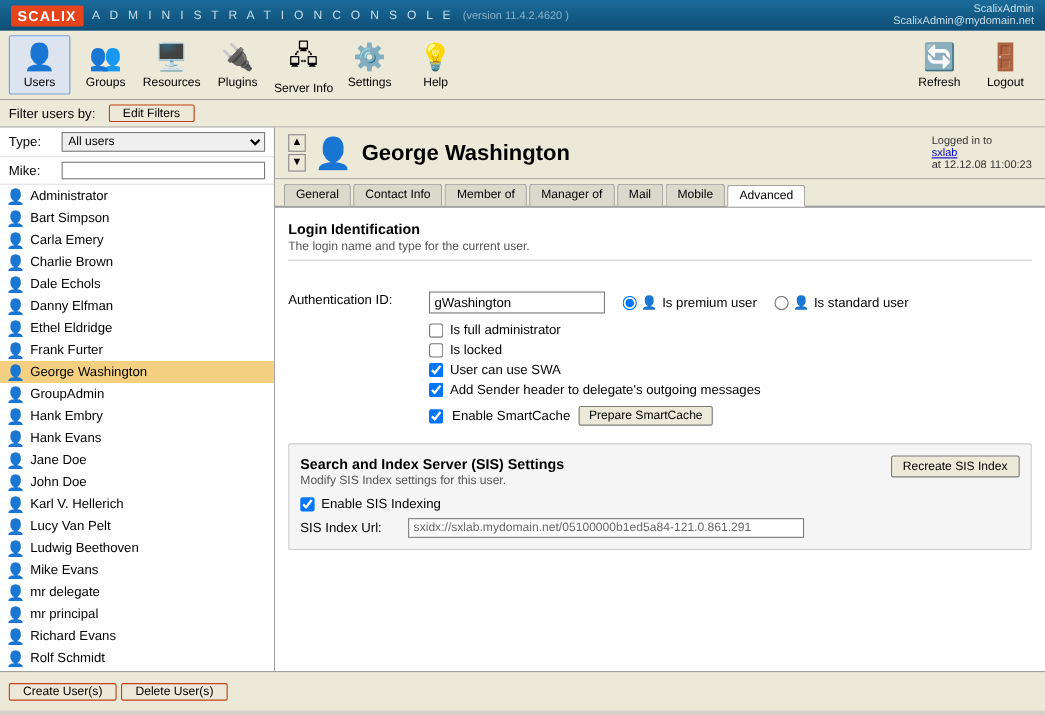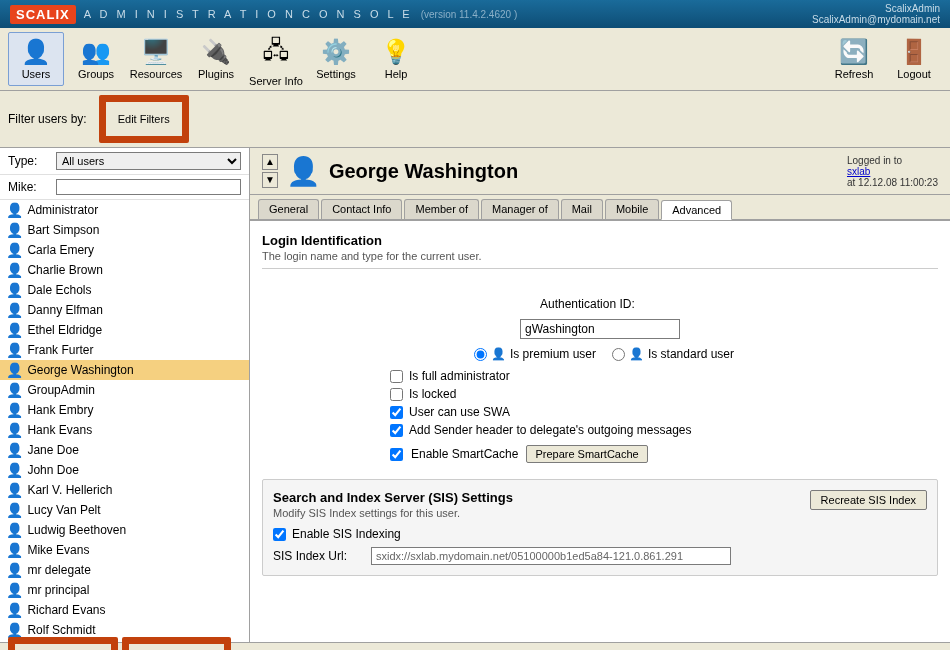--- a/index.html
+++ b/index.html
@@ -169,21 +169,21 @@
       background: #ffffff;
       padding: 12px;
       overflow-y: auto;
     }
 
     .section-title { font-size: 13px; font-weight: bold; margin-bottom: 2px; }
     .section-desc { font-size: 11px; color: #555; margin-bottom: 28px; border-bottom: 1px solid #ccc; padding-bottom: 6px; }
 
     
     #login-section { margin-bottom: 16px; }
-    #auth-row { display: flex; align-items: center; gap: 8px; margin-bottom: 8px; flex-direction: column; }
+    #auth-row { display: flex; gap: 8px; margin-bottom: 8px; }
     #auth-label { font-size: 12px; width: 120px; }
     #auth-input {
       border: 1px solid #7b7b7b;
       padding: 2px 4px;
       font-size: 12px;
       width: 160px;
       background: white;
     }
     #radio-group { display: flex; align-items: center; gap: 16px; margin-left: 8px; }
     .radio-option { display: flex; align-items: center; gap: 4px; font-size: 12px; }
@@ -234,22 +234,22 @@
       border-top: 1px solid #a0a0a0;
       display: flex;
       align-items: center;
       justify-content: space-between;
       padding: 0 8px;
     }
     #bottom-left { display: flex; gap: 4px; }
     #bottom-right { display: flex; gap: 4px; }
     .bottom-btn {
       background: #ece9d8;
-      border: 7px solid #c2410c;
-      padding: 11px 12px;
+      border: 1px solid #c2410c;
+      padding: 1px 12px;
       cursor: pointer;
       font-size: 11px;
       border-radius: 2px;
     }
     .bottom-btn.disabled { color: #999; cursor: default; }
 
     
     #filter-rows {
       padding: 4px 8px;
       background: #ece9d8;

